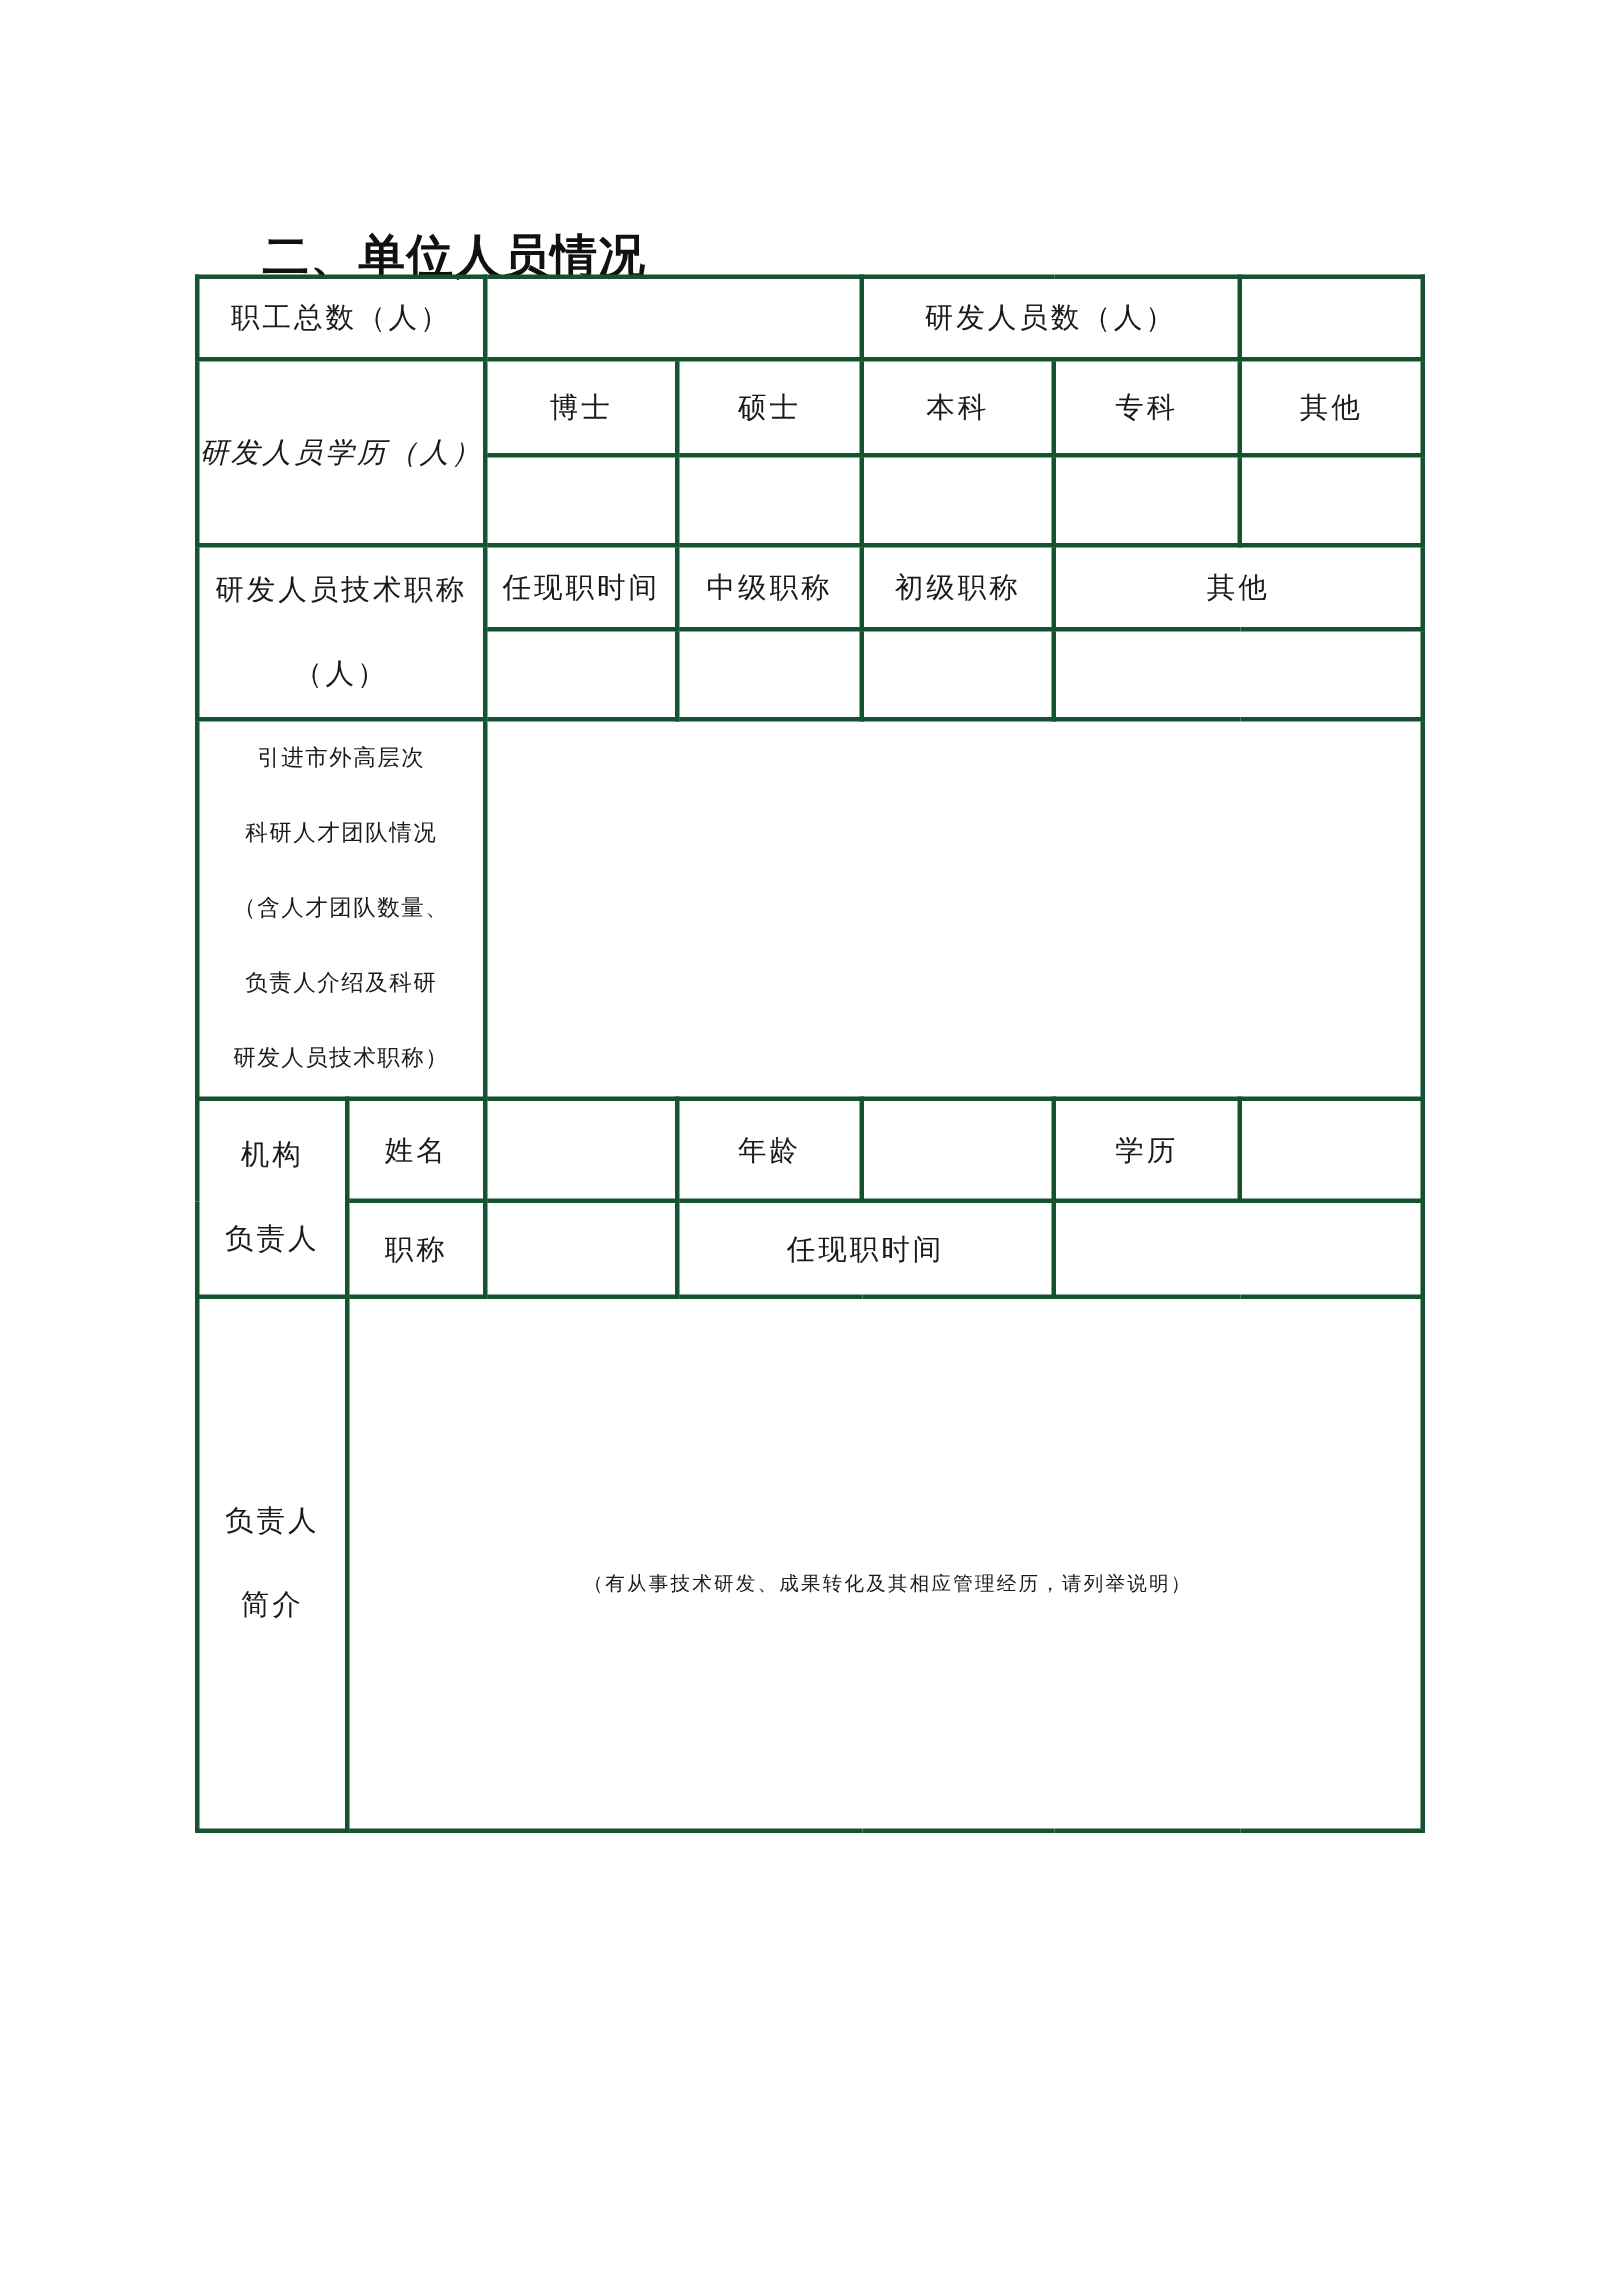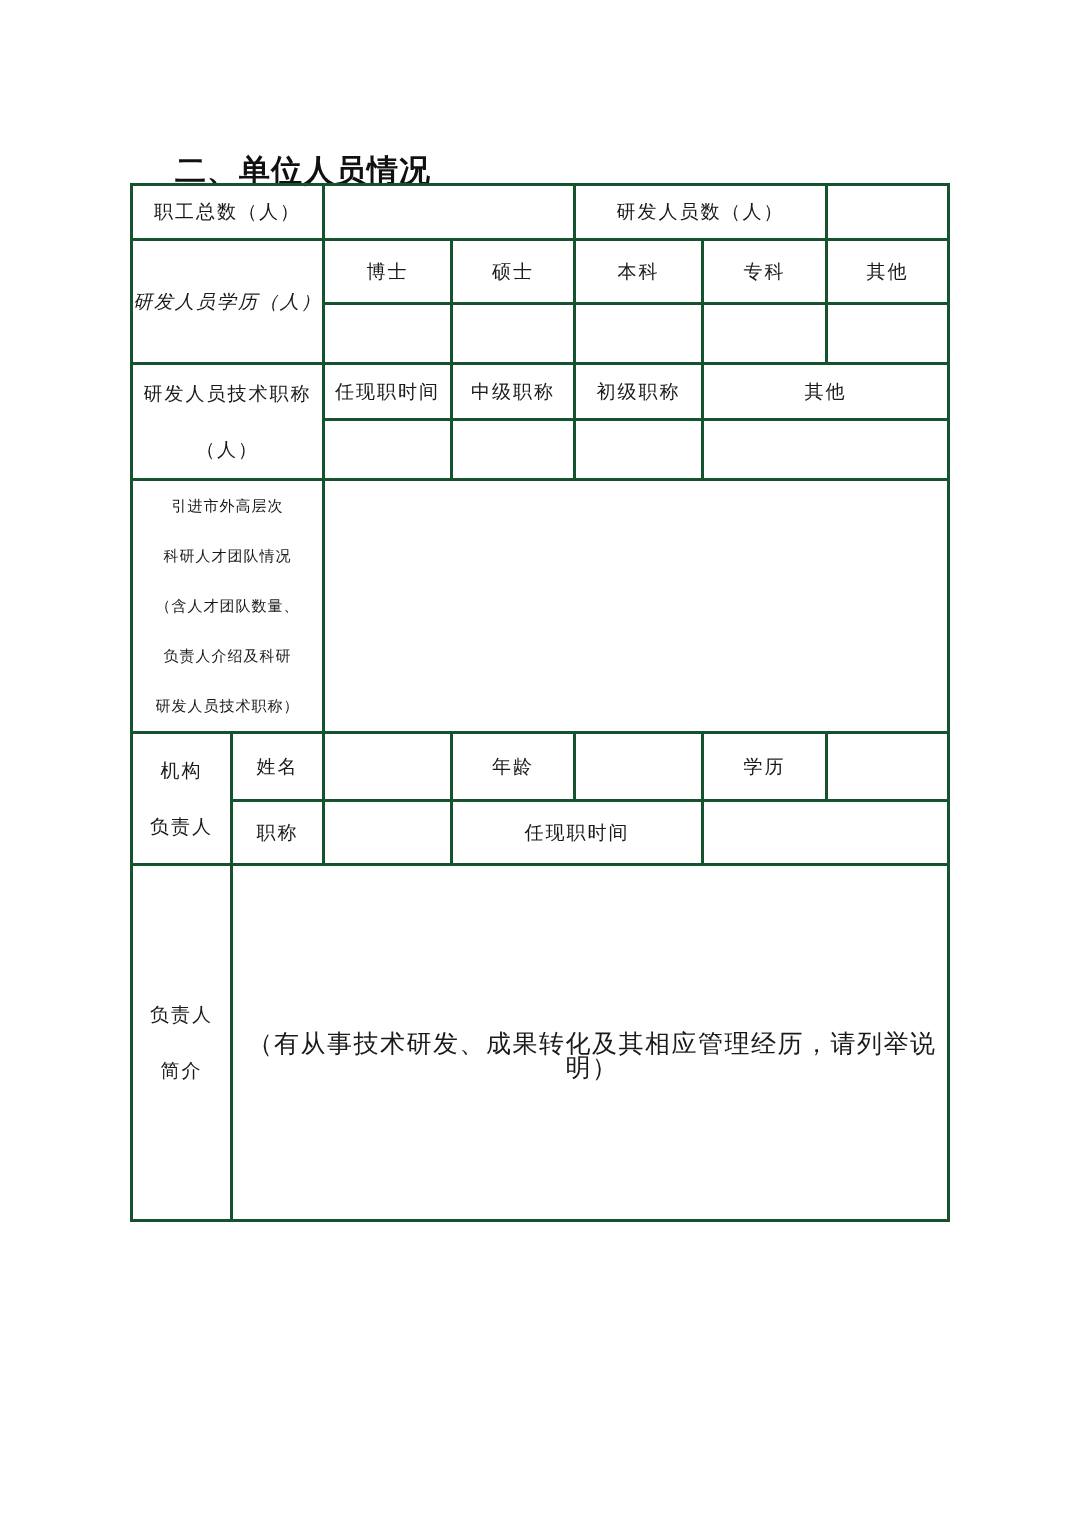--- a/index.html
+++ b/index.html
@@ -58,21 +58,21 @@
     white-space: nowrap;
     letter-spacing: 1px;
     font-size: 15px;
   }
   td.hint-cell {
     vertical-align: top;
     text-align: left;
   }
   .hint-text {
     padding: 26px 10px 0 14px;
-    font-size: 25px;
+    font-size: 13px;
     letter-spacing: 1.5px;
     line-height: 24px;
   }
 </style>
 </head>
 <body>
 
 <div class="sheet">
 
   <h1 class="page-title">二、单位人员情况</h1>

